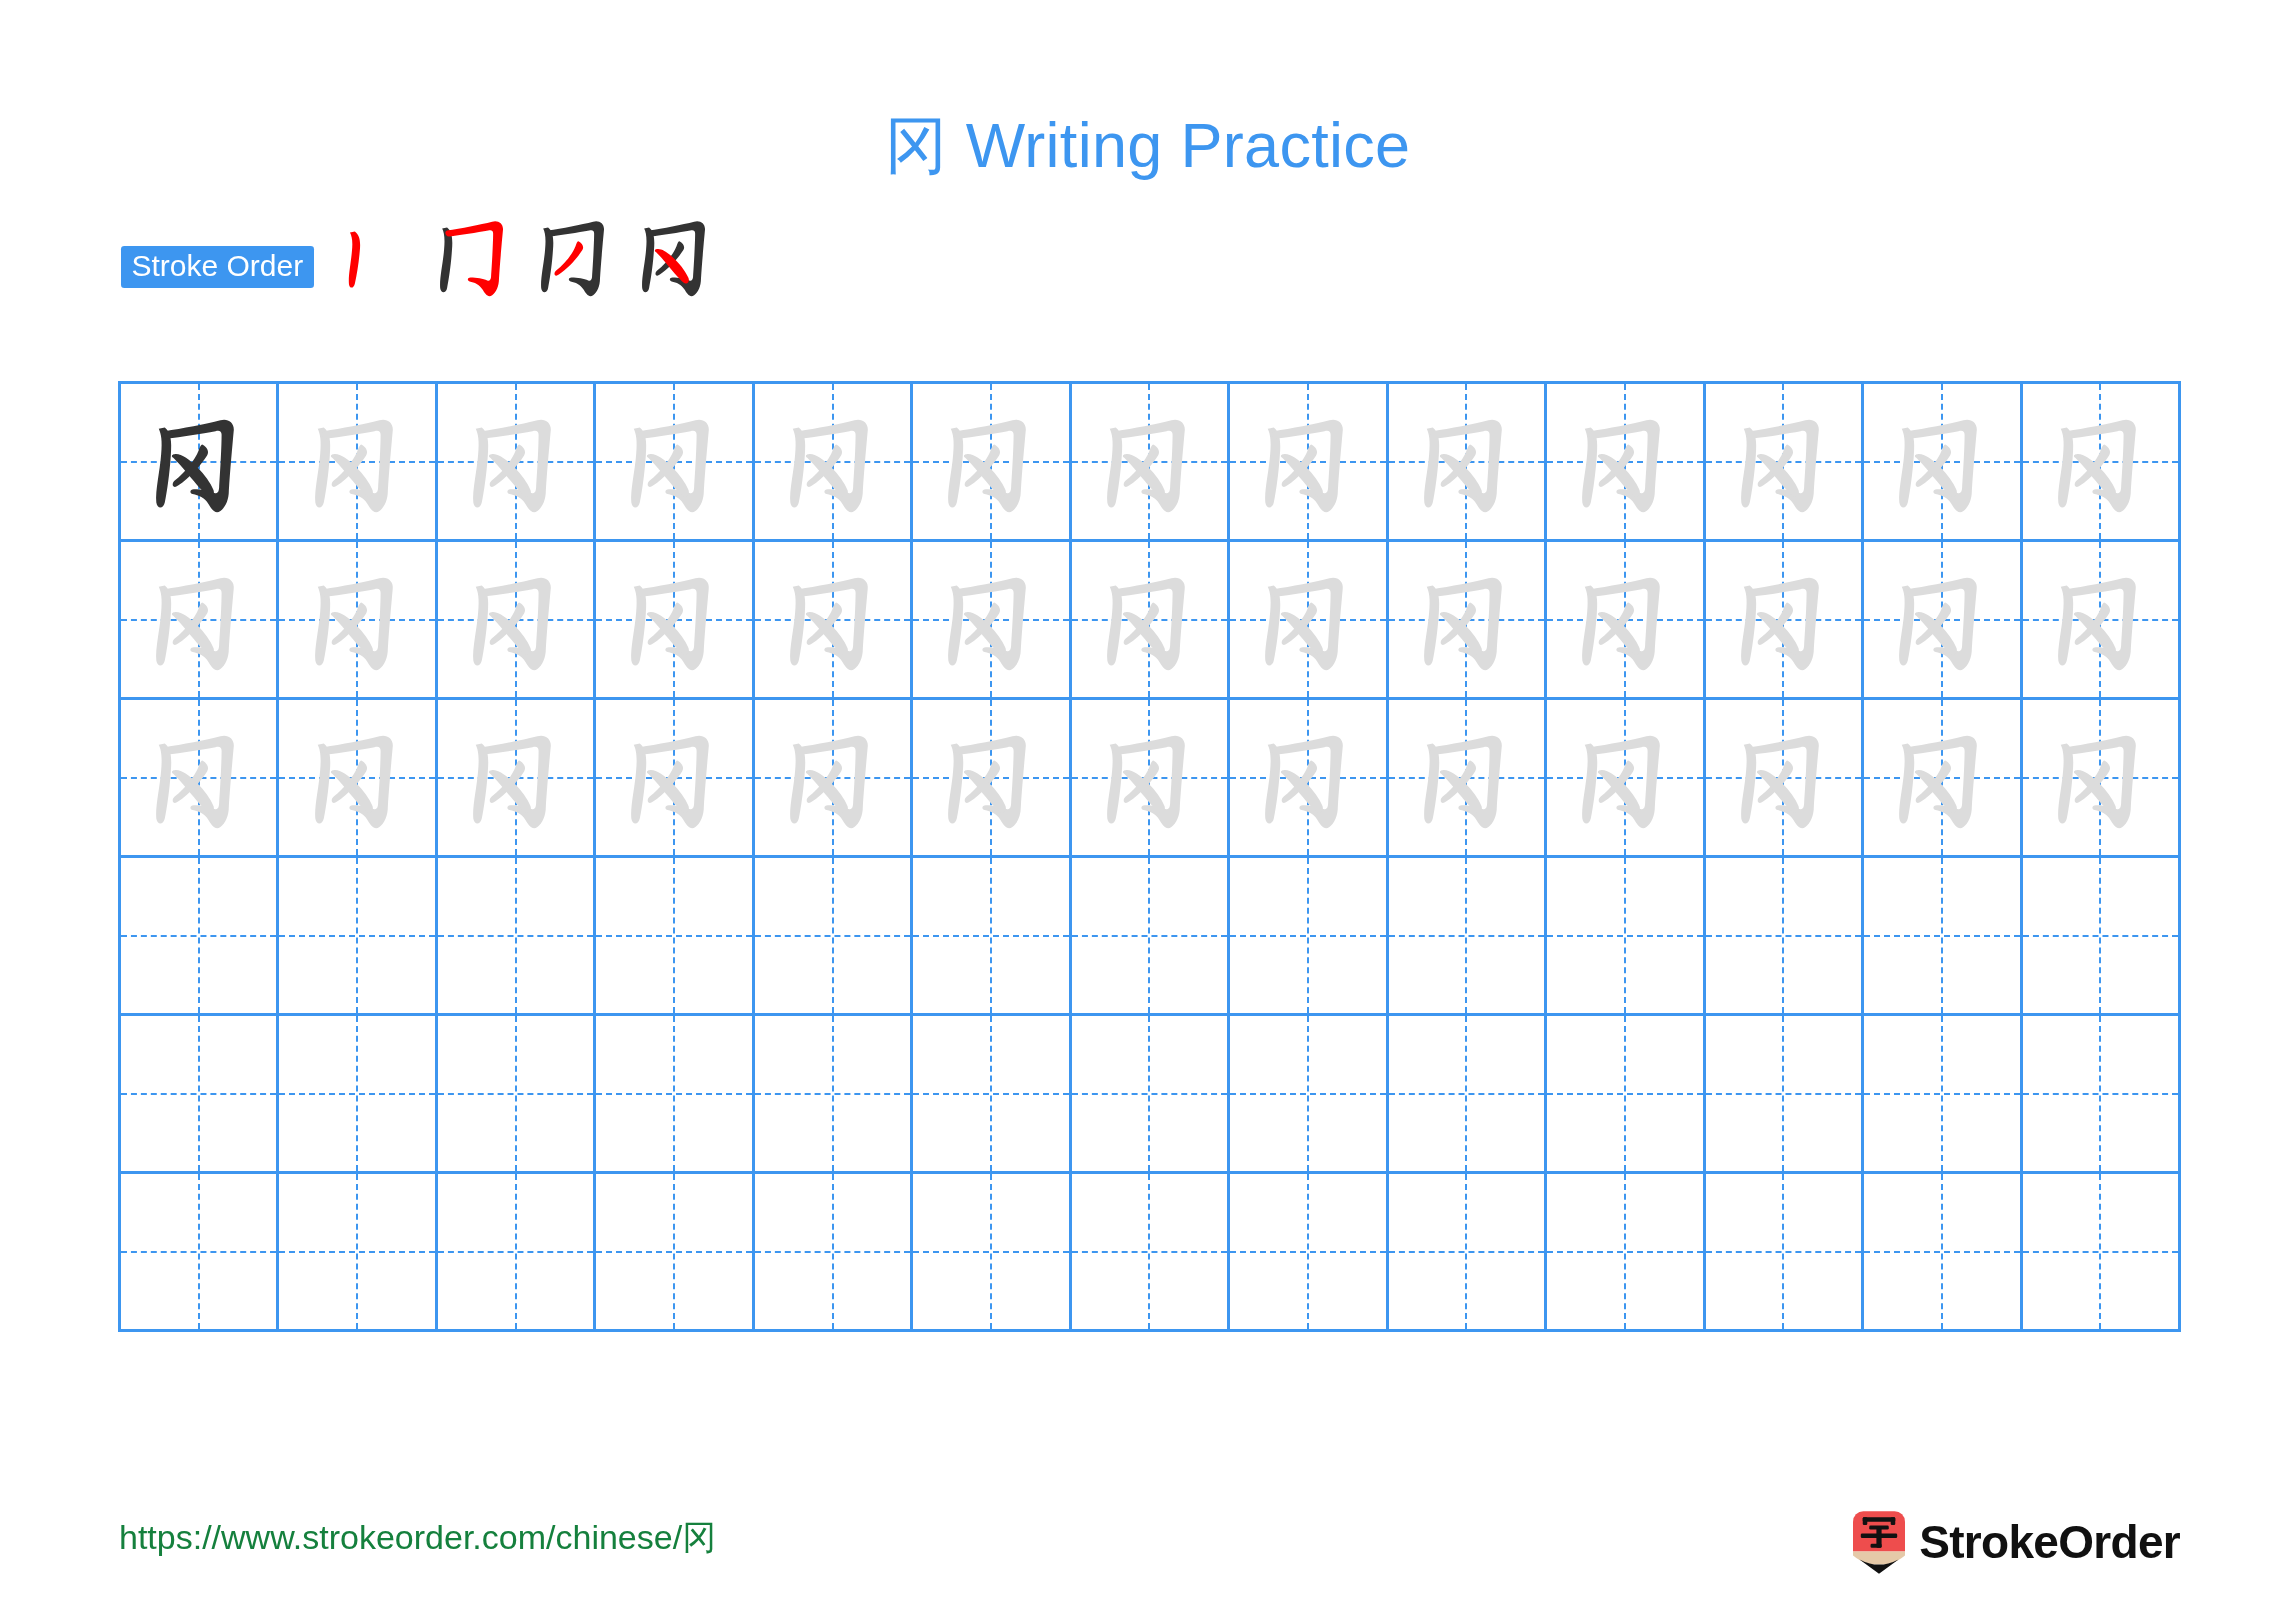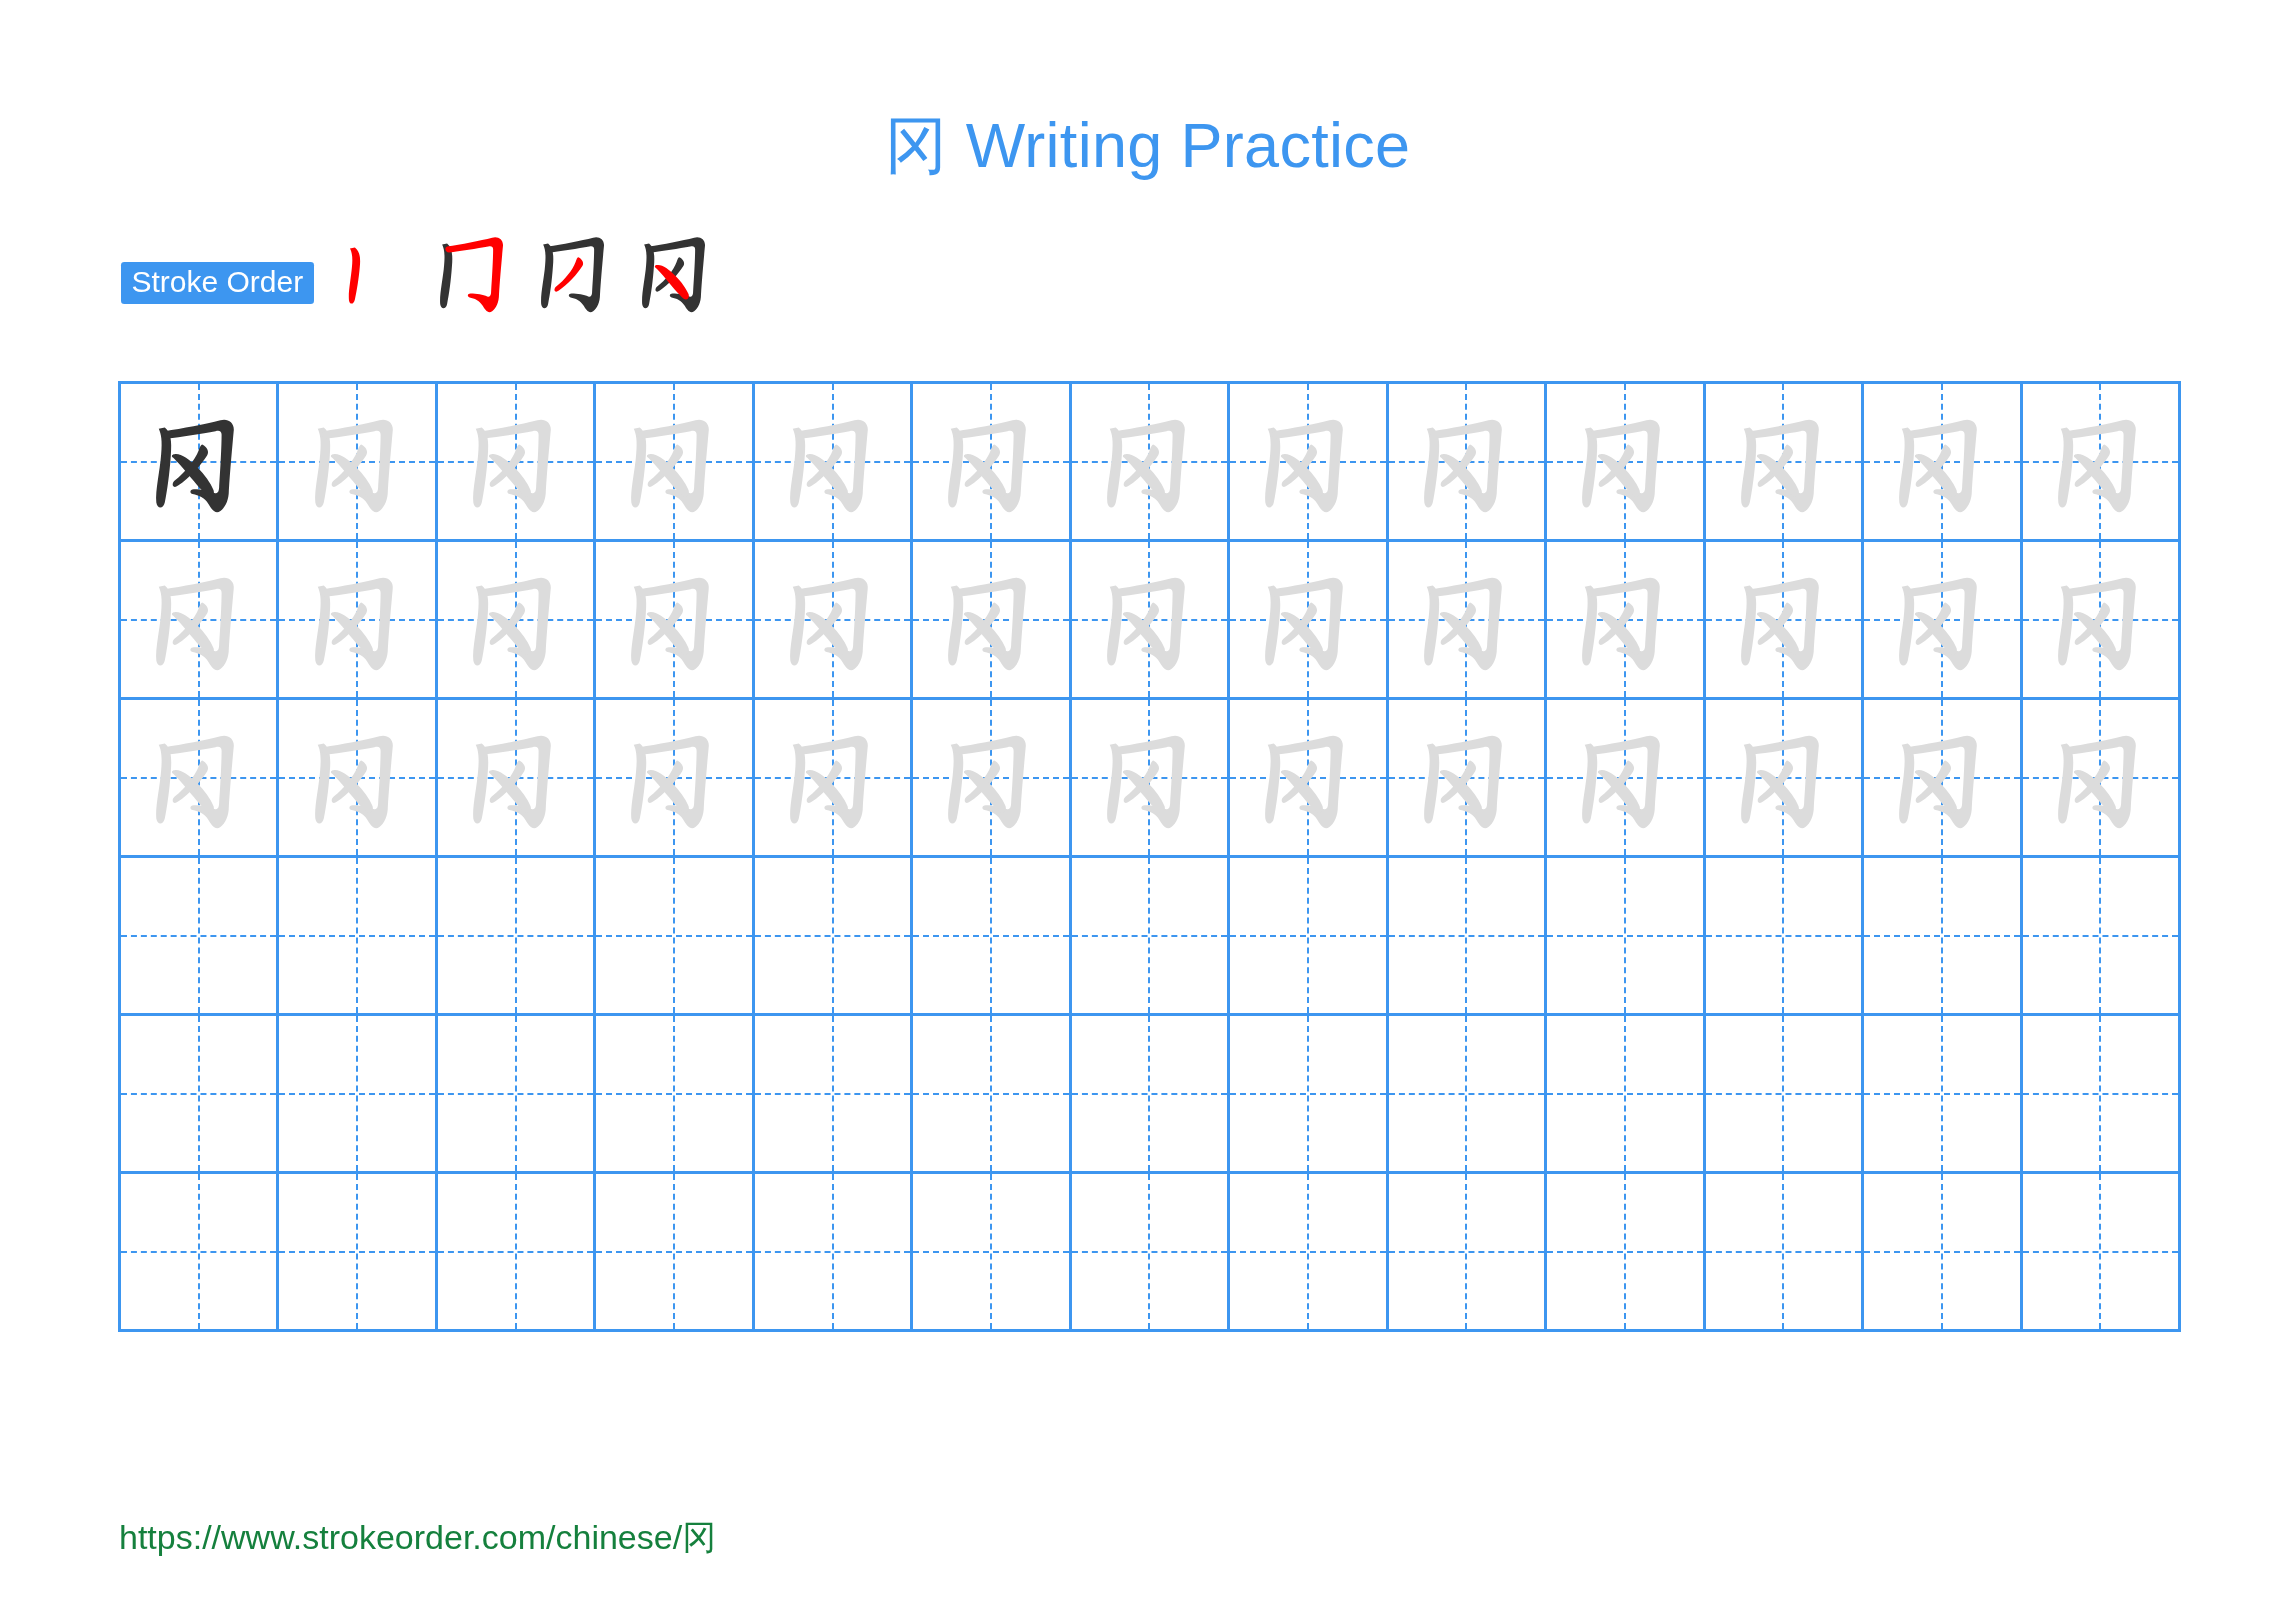--- a/index.html
+++ b/index.html
@@ -30,21 +30,21 @@
     font-weight: 400;
     color: #3d96f0;
     letter-spacing: 0.3px;
     line-height: 1.1;
     white-space: nowrap;
   }
 
   
   .stroke-order-row {
     position: absolute;
-    top: 257px;
+    top: 241px;
     left: 121px;
     display: flex;
     align-items: center;
     height: 52px;
   }
 
   .stroke-order-badge {
     background: #3d96f0;
     color: #ffffff;
     font-size: 30px;
@@ -633,15 +633,32 @@
       <div class="cell"></div>
       <div class="cell"></div>
       <div class="cell"></div>
       <div class="cell"></div>
       <div class="cell"></div>
       <div class="cell"></div>
     </div>
 
   <a class="footer-url" href="#">https://www.strokeorder.com/chinese/冈</a>
 
+  <div class="brand">
+    <svg class="brand-mark" viewBox="0 0 80 96" xmlns="http://www.w3.org/2000/svg">
+      <path d="M0 16 A16 16 0 0 1 16 0 L64 0 A16 16 0 0 1 80 16 L80 62 L0 62 Z" fill="#ee4d4d"></path>
+      <path d="M0 62 L80 62 L80 68 C64 80 56 82 40 82 C24 82 16 80 0 68 Z" fill="#e5c9a8"></path>
+      <path d="M10 74 C22 80 30 82 40 82 C50 82 58 80 70 74 L40 96 Z" fill="#111111"></path>
+      <g fill="#111111">
+        <rect x="15" y="9" width="50" height="7" rx="2"></rect>
+        <rect x="15" y="9" width="7" height="12" rx="2"></rect>
+        <rect x="58" y="9" width="7" height="12" rx="2"></rect>
+        <rect x="25" y="22" width="30" height="6" rx="2"></rect>
+        <rect x="12" y="34" width="56" height="7" rx="2"></rect>
+        <rect x="36" y="26" width="8" height="30" rx="2"></rect>
+        <rect x="27" y="50" width="17" height="6" rx="2"></rect>
+      </g>
+    </svg>
+    <div class="brand-name">StrokeOrder</div>
+  </div>
 
 </div>
 
 
 </body></html>

